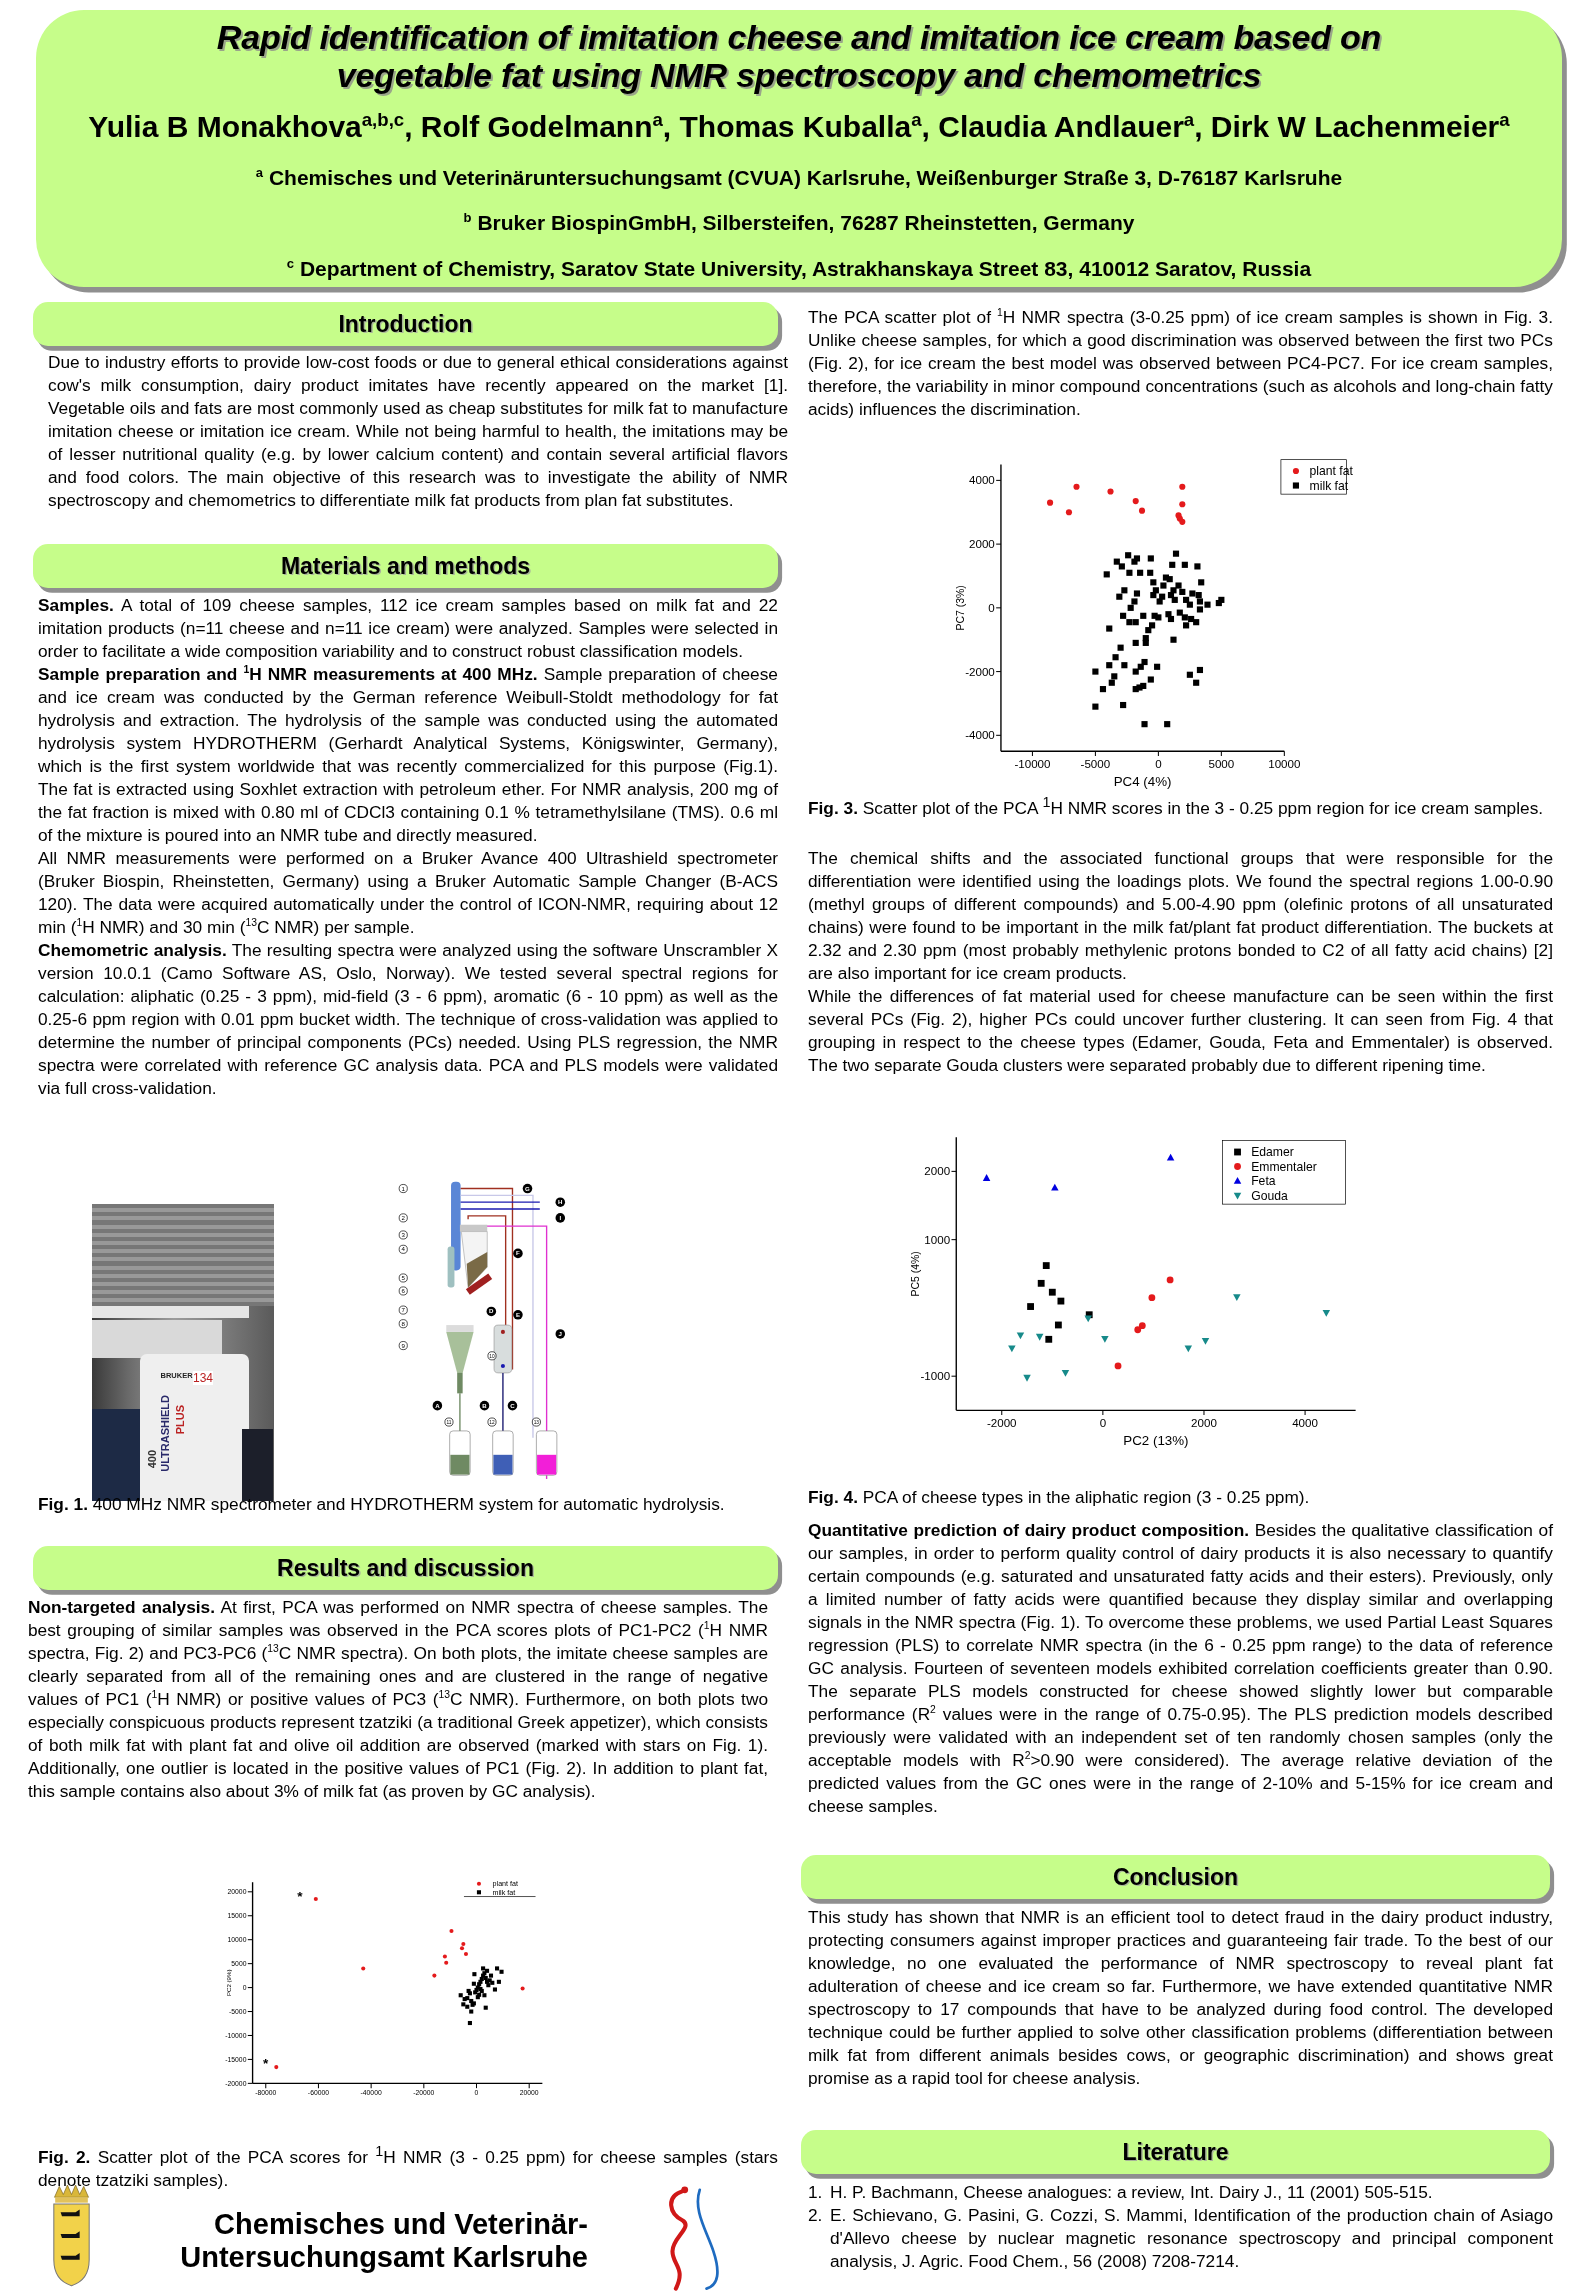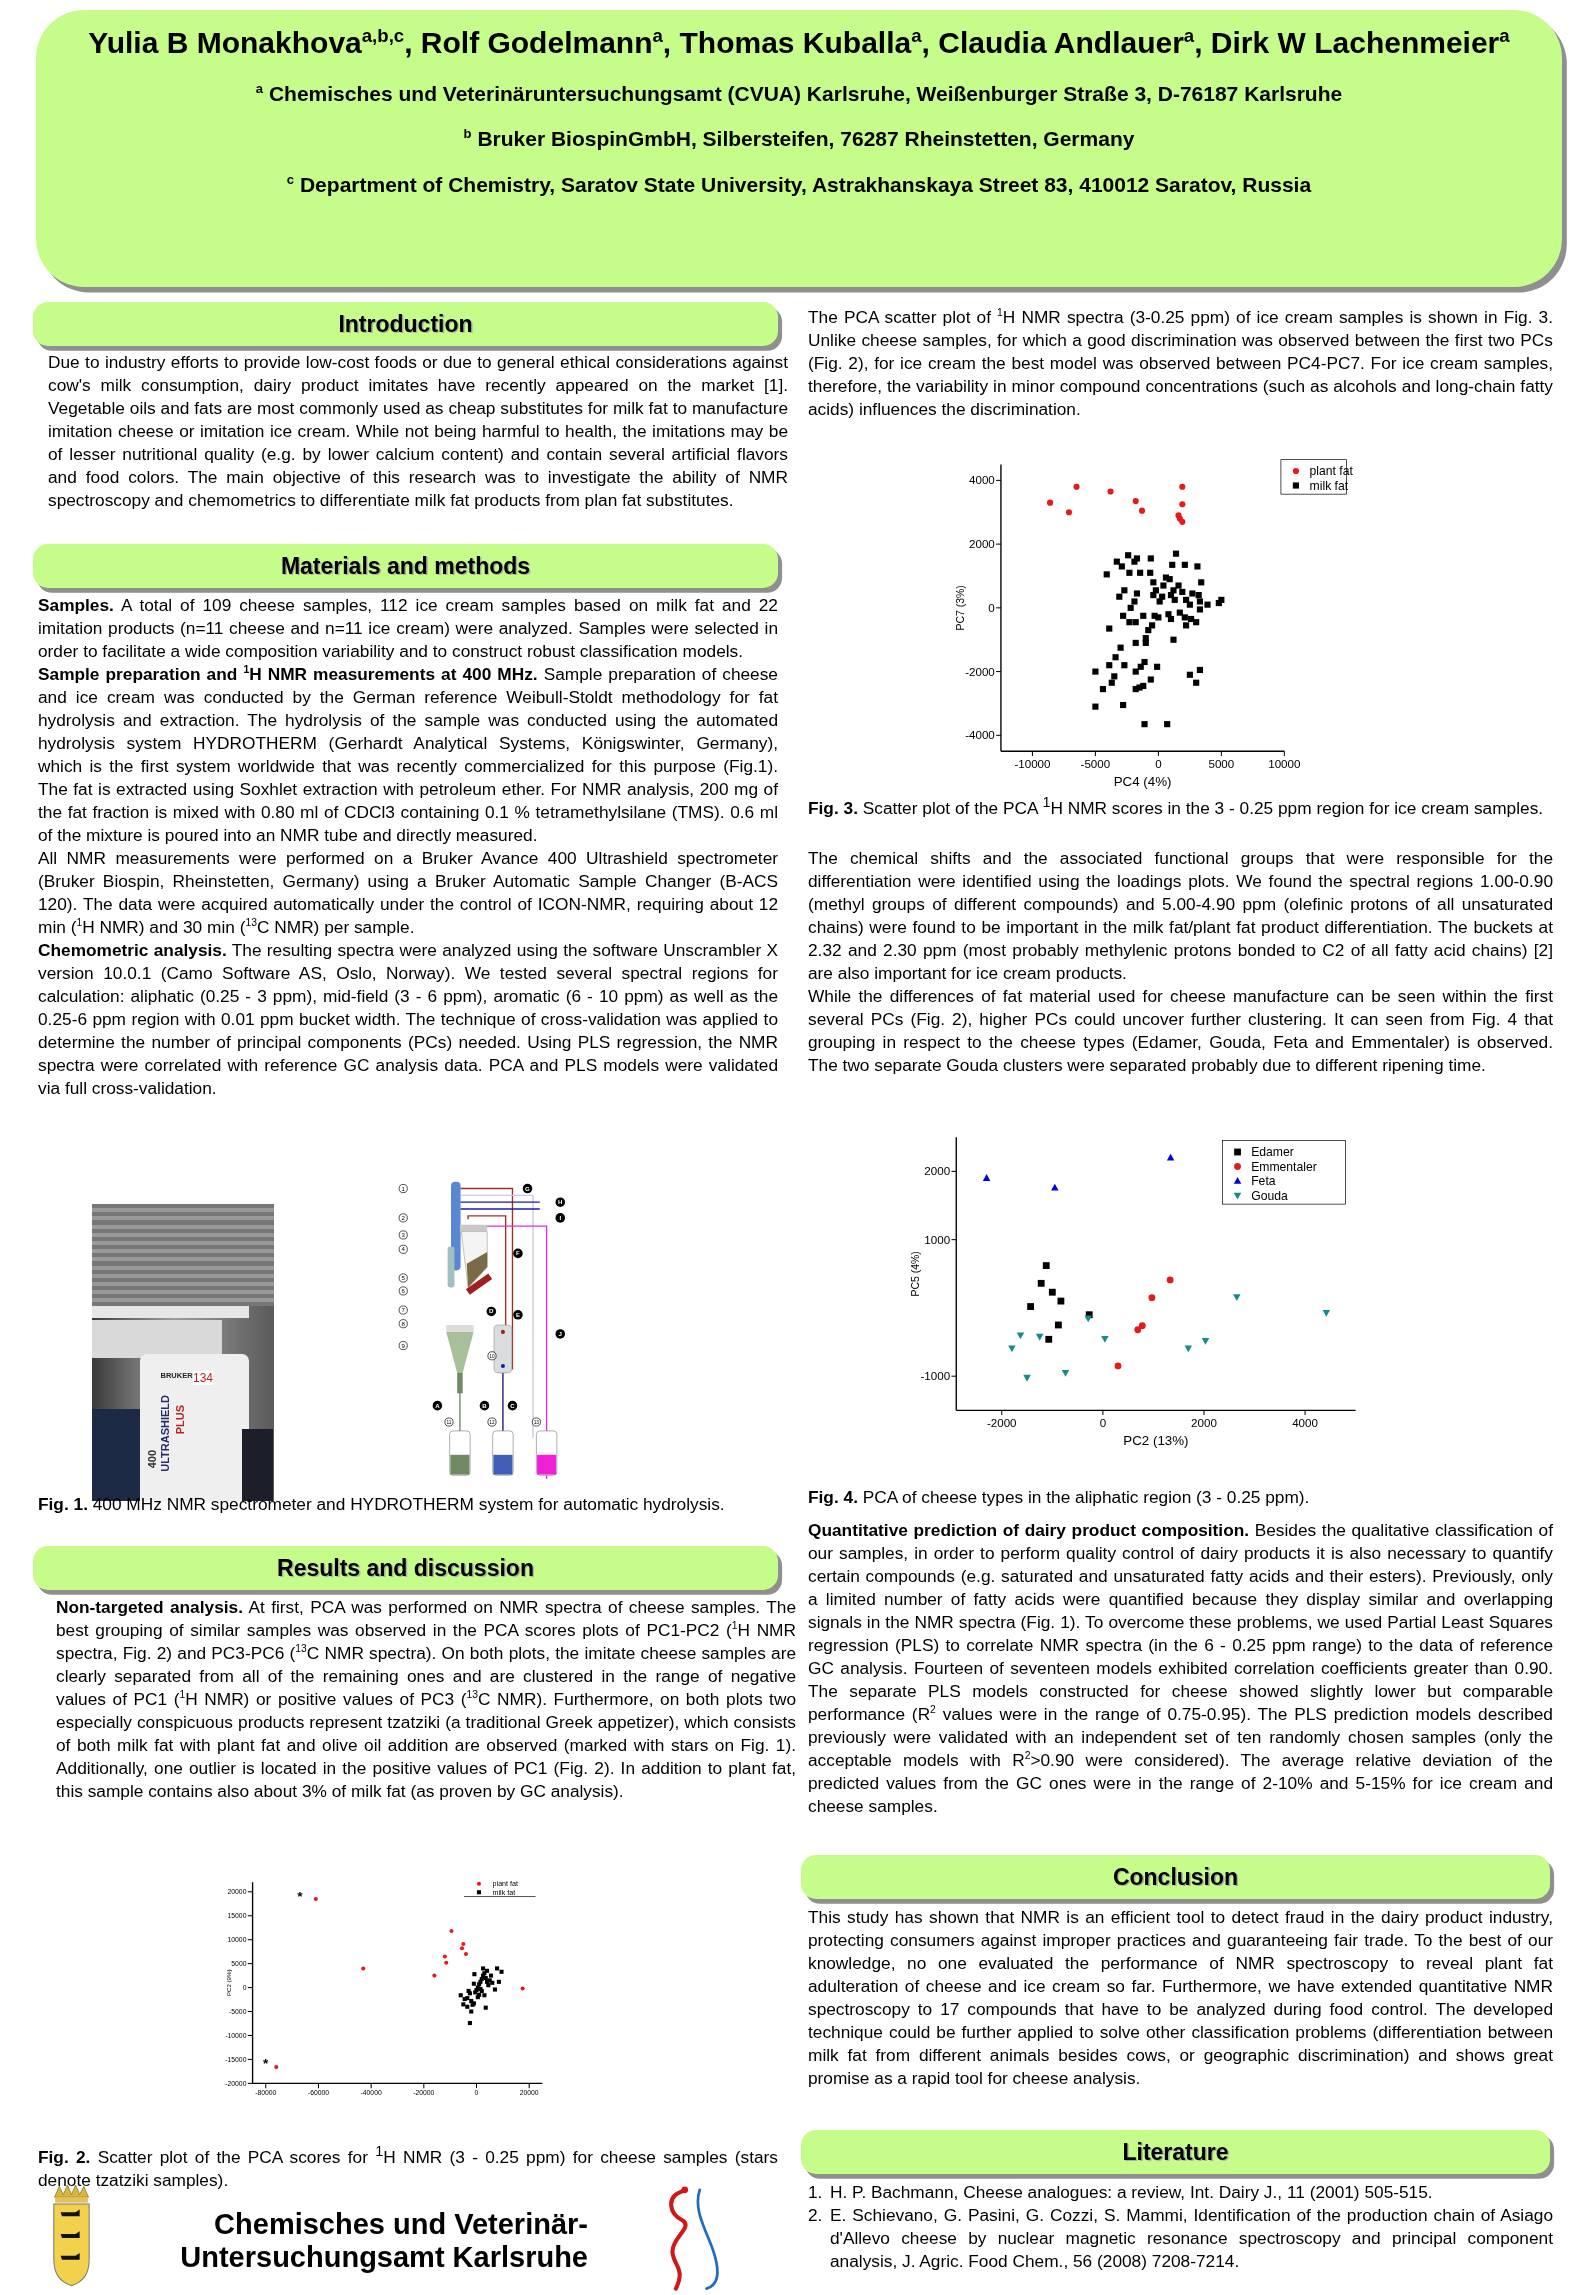--- a/index.html
+++ b/index.html
@@ -27,20 +27,24 @@
   svg text { font-family:"Liberation Sans", sans-serif; }
   .ref-list { margin:0; padding:0; list-style:none; }
   .ref-list li { position:relative; padding-left:22px; }
   .ref-list li .num { position:absolute; left:0; top:0; }
   .footer-name { font-weight:bold; font-size:29px; line-height:33px; text-align:center; }
 </style>
 </head>
 <body>
 
 <div class="abs banner">
+  <div class="title">
+    <div>Rapid identification of imitation cheese and imitation ice cream based on</div>
+    <div>vegetable fat using NMR spectroscopy and chemometrics</div>
+  </div>
   <div class="authors" id="authors"><span>Yulia B Monakhova</span><sup>a,b,c</sup>, <span>Rolf Godelmann</span><sup>a</sup>, <span>Thomas Kuballa</span><sup>a</sup>, <span>Claudia Andlauer</span><sup>a</sup>, <span>Dirk W Lachenmeier</span><sup>a</sup></div>
   <div class="aff">
     <sup>a</sup> <span>Chemisches und Veterinäruntersuchungsamt (CVUA) Karlsruhe, Weißenburger Straße 3, D-76187 Karlsruhe</span>
   </div>
   <div class="aff">
     <sup>b</sup> <span>Bruker BiospinGmbH, Silbersteifen, 76287 Rheinstetten, Germany</span>
   </div>
   <div class="aff">
     <sup>c</sup> <span>Department of Chemistry, Saratov State University, Astrakhanskaya Street 83, 410012 Saratov, Russia</span>
   </div>
@@ -166,21 +170,21 @@
   </g>
 </svg>
 
 <div class="abs cap" style="left:38px; top:1493px; width:740px;">
   <b>Fig. 1.</b><span> 400 MHz NMR spectrometer and HYDROTHERM system for automatic hydrolysis.</span>
 </div>
 
 <div class="abs sec" style="left:33px; top:1546px; width:745px;">
   <span>Results and discussion</span>
 </div>
-<div class="abs txt" style="left:56px; top:1596px; width:740px;">
+<div class="abs txt" style="left:28px; top:1596px; width:740px;">
   <p class="para"><b>Non-targeted analysis.</b><span> At first, PCA was performed on NMR spectra of cheese samples. The best grouping of similar samples was observed in the PCA scores plots of PC1-PC2 (</span><sup>1</sup><span>H NMR spectra, Fig. 2) and PC3-PC6 (</span><sup>13</sup><span>C NMR spectra). On both plots, the imitate cheese samples are clearly separated from all of the remaining ones and are clustered in the range of negative values of PC1 (</span><sup>1</sup><span>H NMR) or positive values of PC3 (</span><sup>13</sup><span>C NMR). Furthermore, on both plots two especially conspicuous products represent tzatziki (a traditional Greek appetizer), which consists of both milk fat with plant fat and olive oil addition are observed (marked with stars on Fig. 1). Additionally, one outlier is located in the positive values of PC1 (Fig. 2). In addition to plant fat, this sample contains also about 3% of milk fat (as proven by GC analysis).</span></p>
 </div>
 
 <svg class="abs" id="fig2" style="left:184px; top:1872px;" width="369" height="225" viewBox="0 0 540 330">
     <line x1="100" y1="15" x2="100" y2="310" stroke="#000" stroke-width="2"></line>
     <line x1="100" y1="310" x2="525" y2="310" stroke="#000" stroke-width="2"></line>
     <line x1="119.31818181818181" y1="310" x2="119.31818181818181" y2="317" stroke="#000" stroke-width="1.5"></line>
     <text x="119.31818181818181" y="327" font-size="10" text-anchor="middle">-80000</text>
     <line x1="196.5909090909091" y1="310" x2="196.5909090909091" y2="317" stroke="#000" stroke-width="1.5"></line>
     <text x="196.5909090909091" y="327" font-size="10" text-anchor="middle">-60000</text>

